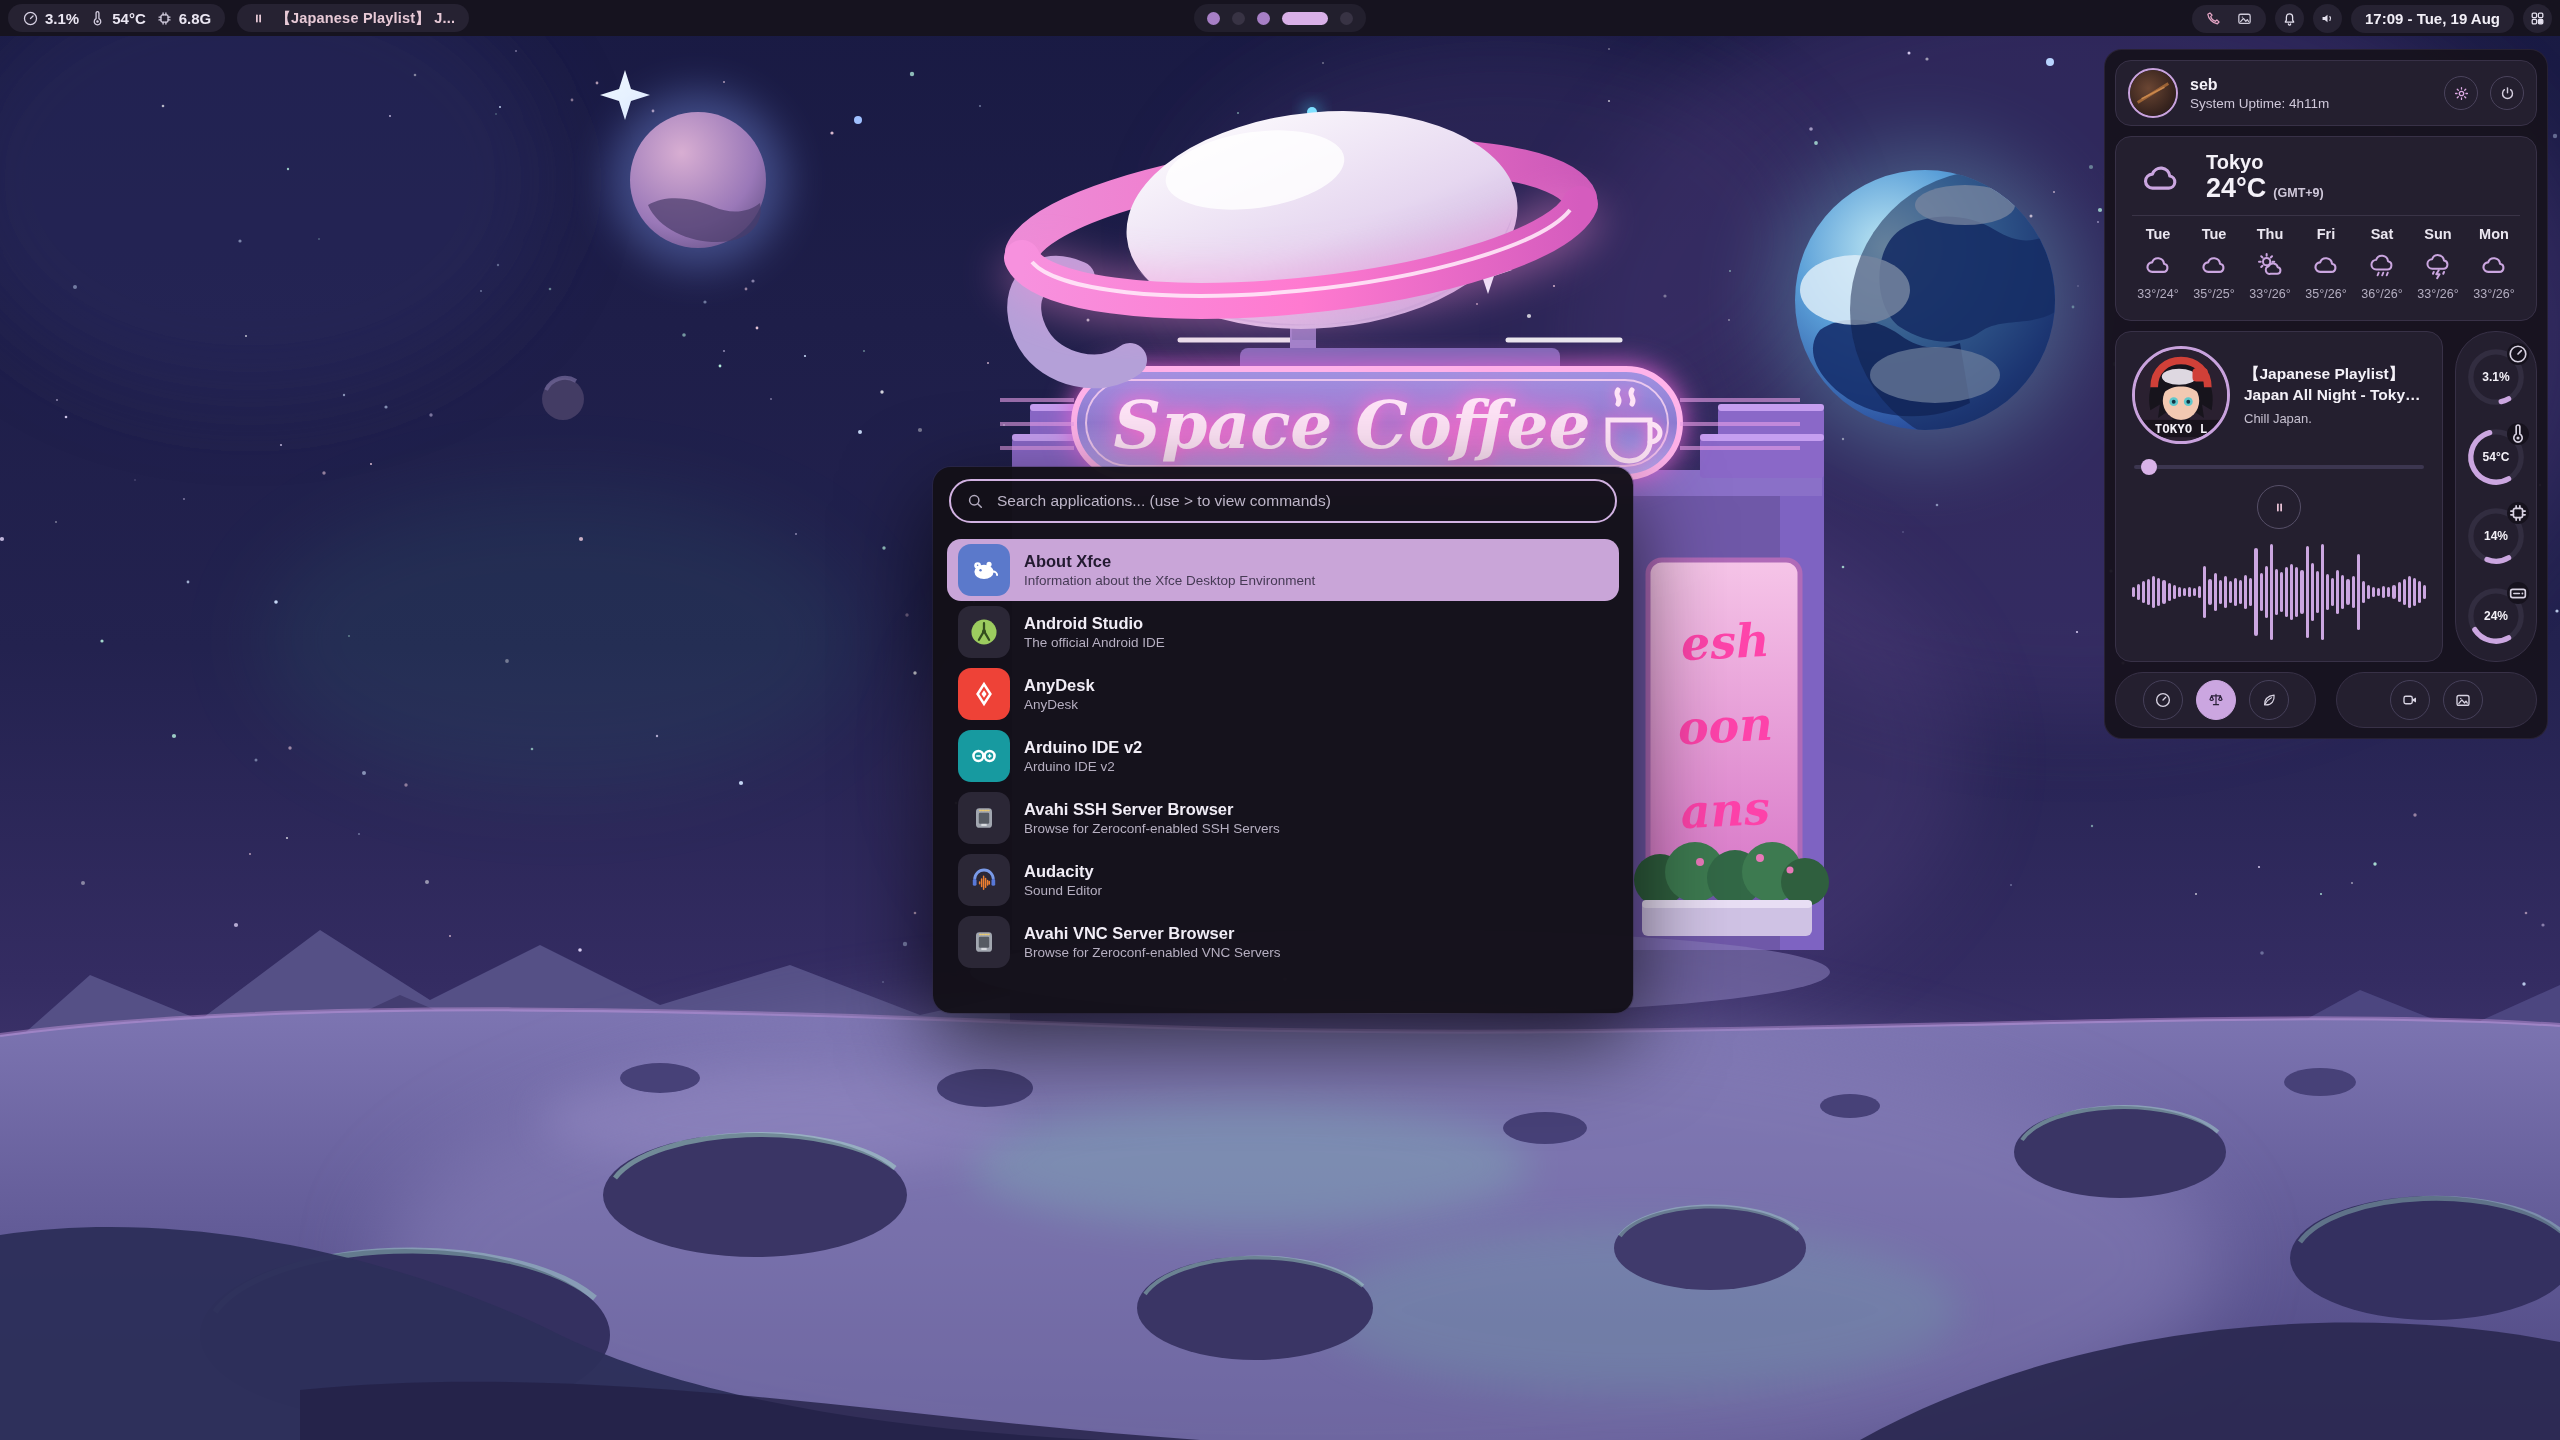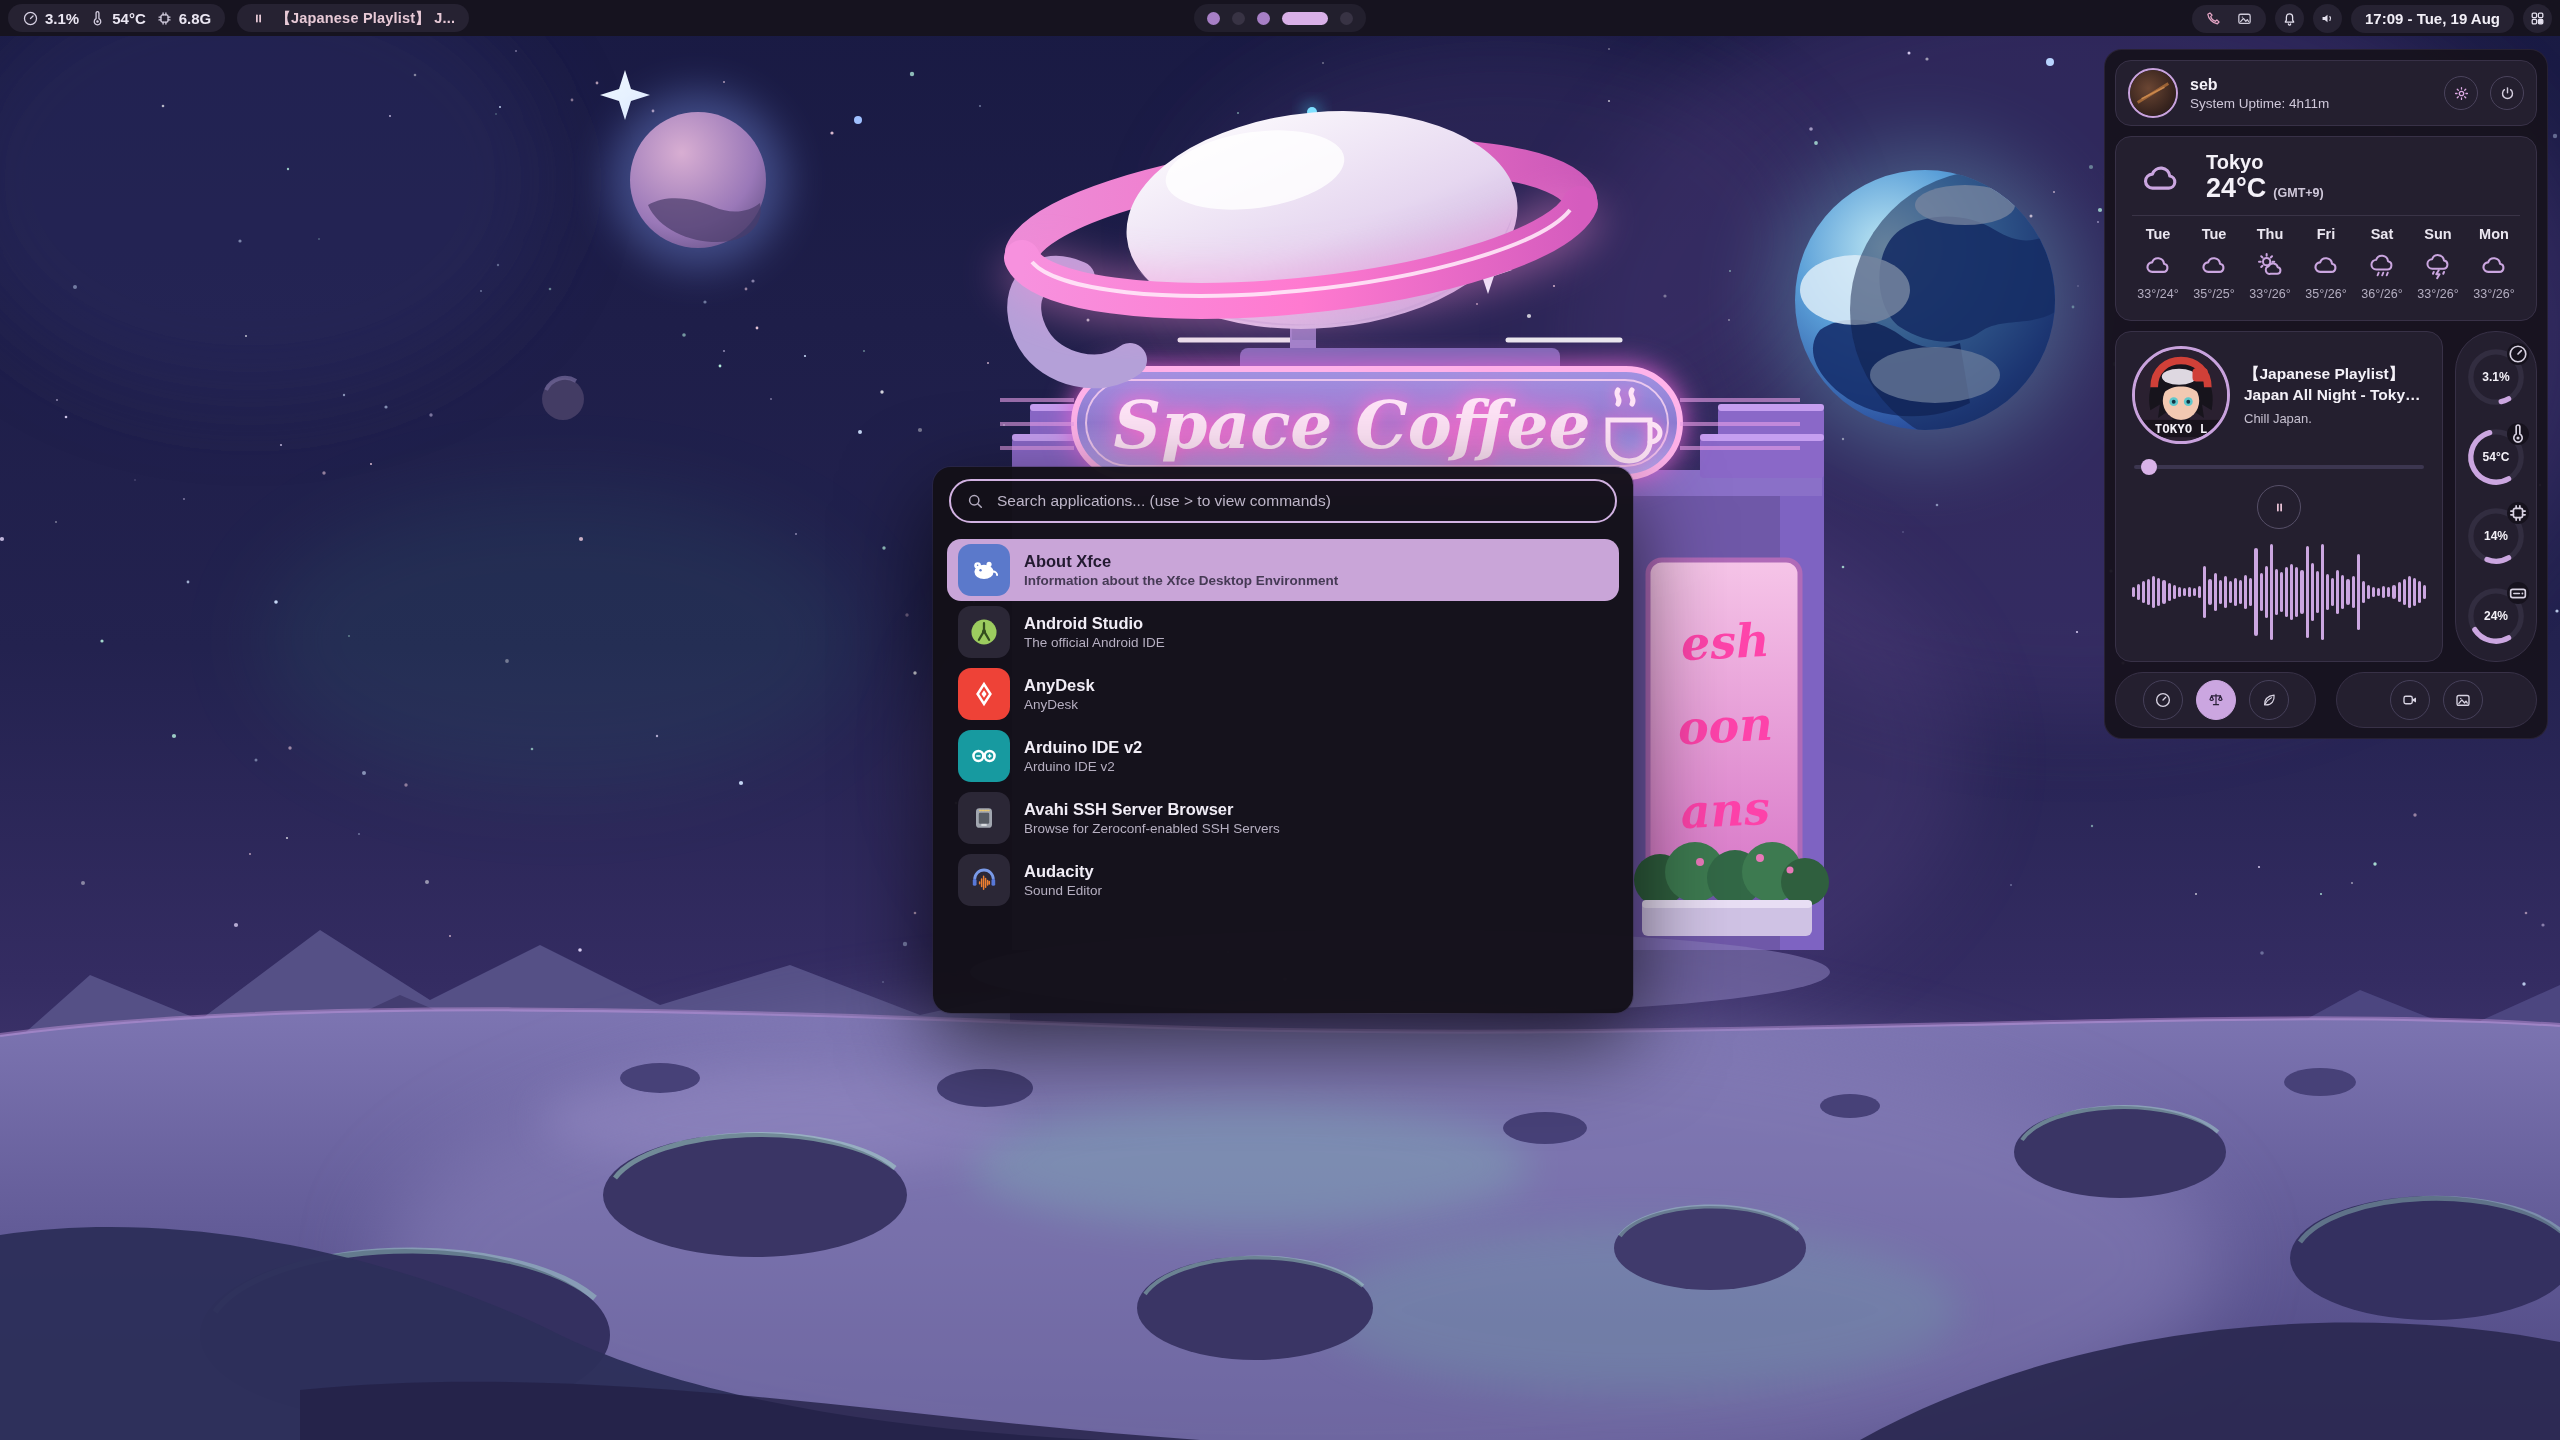--- a/index.html
+++ b/index.html
@@ -47,21 +47,21 @@
                 font-size:15.5px;font-family:"Liberation Sans",sans-serif;}
   .search input::placeholder{color:#bdb5c8;}
   .app-list{margin:16px 14px 0;display:flex;flex-direction:column;}
   .app-item{height:62px;border-radius:14px;display:flex;align-items:center;gap:14px;padding:0 11px;}
   .app-item.selected{background:#c9a5d8;}
   .app-icon{width:52px;height:52px;border-radius:13px;flex:0 0 52px;display:flex;align-items:center;justify-content:center;}
   .app-icon svg{width:32px;height:32px;}
   .app-title{font-size:16.5px;font-weight:700;color:#f1edf6;line-height:1.15;}
   .app-desc{font-size:13.5px;color:#b6afc1;margin-top:3px;}
   .app-item.selected .app-title{color:#231a31;}
-  .app-item.selected .app-desc{color:#463a55;font-weight:bold;}
+  .app-item.selected .app-desc{color:#463a55;}
 
   
   .sidebar{position:absolute;left:2104px;top:49px;width:444px;height:690px;z-index:25;
            background:rgba(22,18,29,.94);border-radius:18px;border:1px solid rgba(80,70,100,.3);
            box-sizing:border-box;padding:10px;display:flex;flex-direction:column;gap:10px;}
   .card{background:#241f2f;border:1px solid #383147;border-radius:16px;box-sizing:border-box;}
 
   .user{height:66px;flex:0 0 66px;display:flex;align-items:center;padding:0 12px;gap:12px;}
   .avatar{width:46px;height:46px;border-radius:50%;border:2px solid #c9a2dd;overflow:hidden;flex:0 0 46px;}
   .avatar svg{width:100%;height:100%;display:block;}
@@ -732,20 +732,34 @@
               <rect x="3.6" y="11" width="2.8" height="5.4" rx="1.3" fill="#5878d8"></rect>
               <rect x="17.6" y="11" width="2.8" height="5.4" rx="1.3" fill="#5878d8"></rect>
               <path d="M8.7 13.4v1.4M10.2 11.3v5.6M11.7 9.2v9.8M13.2 10.8v6.6M14.7 12.4v3.4M16 13.2v1.8" stroke="#f08030" stroke-width="1.1" stroke-linecap="round"></path>
             </svg>
           </span>
      <span>
        <div class="app-title">Audacity</div>
        <div class="app-desc">Sound Editor</div>
      </span>
         </div>
+        <div class="app-item">
+     <span class="app-icon" style="background:#2b2736">
+            <svg viewBox="0 0 24 24">
+              <rect x="6" y="4.6" width="12" height="14.8" rx="2.6" fill="#a2a7b0"></rect>
+              <rect x="8.1" y="8" width="7.8" height="8.4" rx="1" fill="#565b63"></rect>
+              <path d="M8.8 6.4h1M10.8 6.4h1M12.8 6.4h1M14.8 6.4h1" stroke="#e8c870" stroke-width="1" stroke-linecap="round"></path>
+              <rect x="10" y="16.4" width="4" height="1.6" fill="#d7dade"></rect>
+            </svg>
+          </span>
+     <span>
+       <div class="app-title">Avahi VNC Server Browser</div>
+       <div class="app-desc">Browse for Zeroconf-enabled VNC Servers</div>
+     </span>
+        </div>
       </div>
   </div>
 
   <div class="sidebar">
 
     <div class="card user">
       <span class="avatar">
         <svg viewBox="0 0 48 48">
             <defs>
               <radialGradient id="avg" cx=".4" cy=".4" r=".9">

